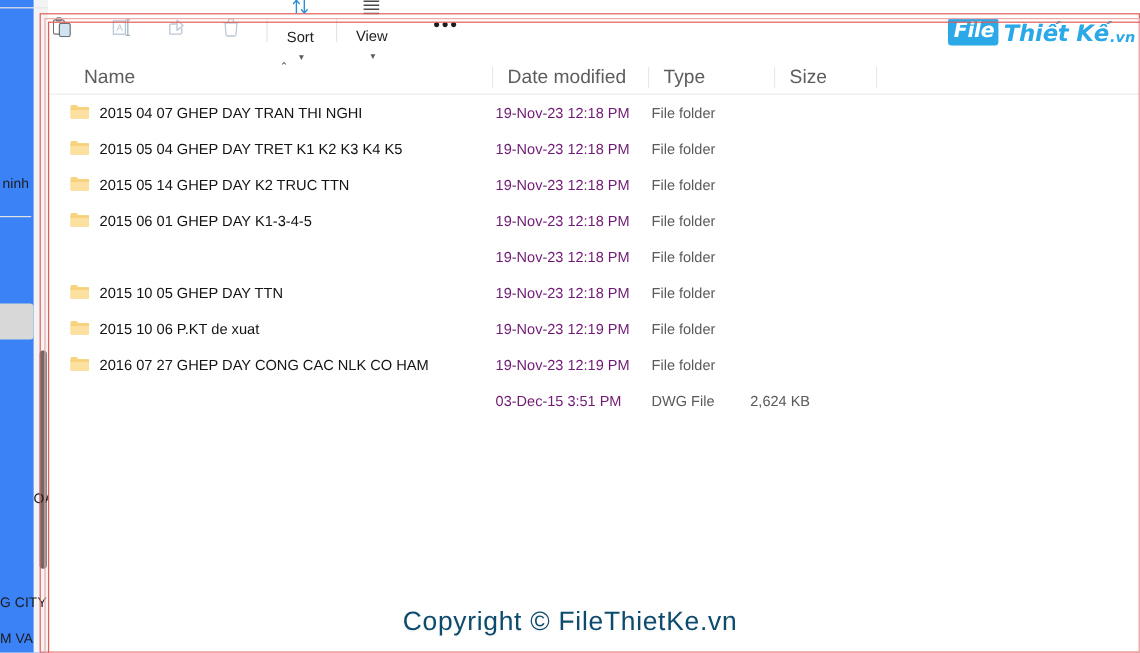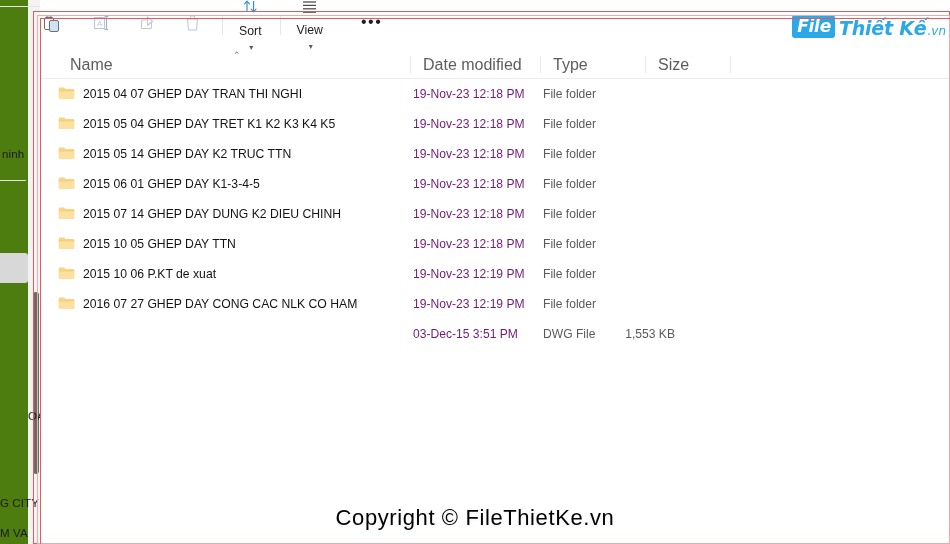--- a/index.html
+++ b/index.html
@@ -19,21 +19,21 @@
     height: 544px;
     background: #ffffff;
   }
 
   
   .bg-window {
     position: absolute;
     left: 0; top: 0;
     width: 40px;
     height: 544px;
-    background: #4d7c0f;
+    background: #3b82f6;
     overflow: hidden;
     z-index: 1;
   }
   .bg-window .bg-divider-top {
     position: absolute;
     left: 0; top: 6px;
     width: 40px; height: 1px;
     background: #e6e6e6;
   }
   .bg-frag {
@@ -241,35 +241,35 @@
     font-weight: bold;
     font-style: italic;
     line-height: 1;
     margin-left: 4px;
     letter-spacing: -.2px;
     font-family: "DejaVu Sans", sans-serif;
   }
   .logo-vn {
     color: #2aa8e8;
     font-size: 12px;
-    font-weight: normal;
+    font-weight: bold;
     font-style: italic;
     line-height: 1;
     margin-left: 1px;
     position: relative;
     top: -1px;
     font-family: "DejaVu Sans", sans-serif;
   }
   .copyright {
     position: absolute;
     left: 0; right: 0;
     top: 505px;
     text-align: center;
     font-size: 22px;
-    color: #000000;
+    color: #0c4a6e;
     letter-spacing: .6px;
     text-shadow: 1px 1px 0 rgba(255,255,255,.9), 0 1px 2px rgba(0,0,0,.10);
     z-index: 5;
     font-family: "Liberation Sans", sans-serif;
   }
 
   
   .annot {
     position: absolute;
     left: 33px; top: 11px;
@@ -466,28 +466,20 @@
                 <path d="M0.8 4.6 a1 1 0 0 1 1-1 H15.2 a1 1 0 0 1 1 1 V12 a1 1 0 0 1-1 1 H1.8 a1 1 0 0 1-1-1 Z" fill="#fbe0a0"></path>
                 <path d="M0.8 4.6 a1 1 0 0 1 1-1 H15.2 a1 1 0 0 1 1 1 V5.4 H0.8 Z" fill="#f6cf78"></path>
               </svg></span>
             <span>2015 06 01 GHEP DAY K1-3-4-5</span>
           </div>
           <div class="cell-date">19-Nov-23 12:18 PM</div>
           <div class="cell-type">File folder</div>
           <div class="cell-size"></div>
         </div>
         <div class="row">
-          <div class="cell-name">
-            <span><svg class="ic-folder" viewBox="0 0 17 14">
-                <path d="M0.8 2.6 a1 1 0 0 1 1-1 H6 l1.5 1.5 H15.2 a1 1 0 0 1 1 1 V12 a1 1 0 0 1-1 1 H1.8 a1 1 0 0 1-1-1 Z" fill="#f7d483"></path>
-                <path d="M0.8 4.6 a1 1 0 0 1 1-1 H15.2 a1 1 0 0 1 1 1 V12 a1 1 0 0 1-1 1 H1.8 a1 1 0 0 1-1-1 Z" fill="#fbe0a0"></path>
-                <path d="M0.8 4.6 a1 1 0 0 1 1-1 H15.2 a1 1 0 0 1 1 1 V5.4 H0.8 Z" fill="#f6cf78"></path>
-              </svg></span>
-            <span>2015 07 14 GHEP DAY DUNG K2 DIEU CHINH</span>
-          </div>
           <div class="cell-date">19-Nov-23 12:18 PM</div>
           <div class="cell-type">File folder</div>
           <div class="cell-size"></div>
         </div>
         <div class="row">
           <div class="cell-name">
             <span><svg class="ic-folder" viewBox="0 0 17 14">
                 <path d="M0.8 2.6 a1 1 0 0 1 1-1 H6 l1.5 1.5 H15.2 a1 1 0 0 1 1 1 V12 a1 1 0 0 1-1 1 H1.8 a1 1 0 0 1-1-1 Z" fill="#f7d483"></path>
                 <path d="M0.8 4.6 a1 1 0 0 1 1-1 H15.2 a1 1 0 0 1 1 1 V12 a1 1 0 0 1-1 1 H1.8 a1 1 0 0 1-1-1 Z" fill="#fbe0a0"></path>
                 <path d="M0.8 4.6 a1 1 0 0 1 1-1 H15.2 a1 1 0 0 1 1 1 V5.4 H0.8 Z" fill="#f6cf78"></path>
@@ -520,21 +512,21 @@
               </svg></span>
             <span>2016 07 27 GHEP DAY CONG CAC NLK CO HAM</span>
           </div>
           <div class="cell-date">19-Nov-23 12:19 PM</div>
           <div class="cell-type">File folder</div>
           <div class="cell-size"></div>
         </div>
         <div class="row">
           <div class="cell-date">03-Dec-15 3:51 PM</div>
           <div class="cell-type">DWG File</div>
-          <div class="cell-size">1,553 KB</div>
+          <div class="cell-size">2,624 KB</div>
         </div>
       </div>
   </div>
 
   <div class="logo">
     <span class="logo-file">File</span>
     <span class="logo-thiet">Thiết Kế</span>
     <span class="logo-vn">.vn</span>
   </div>
 

